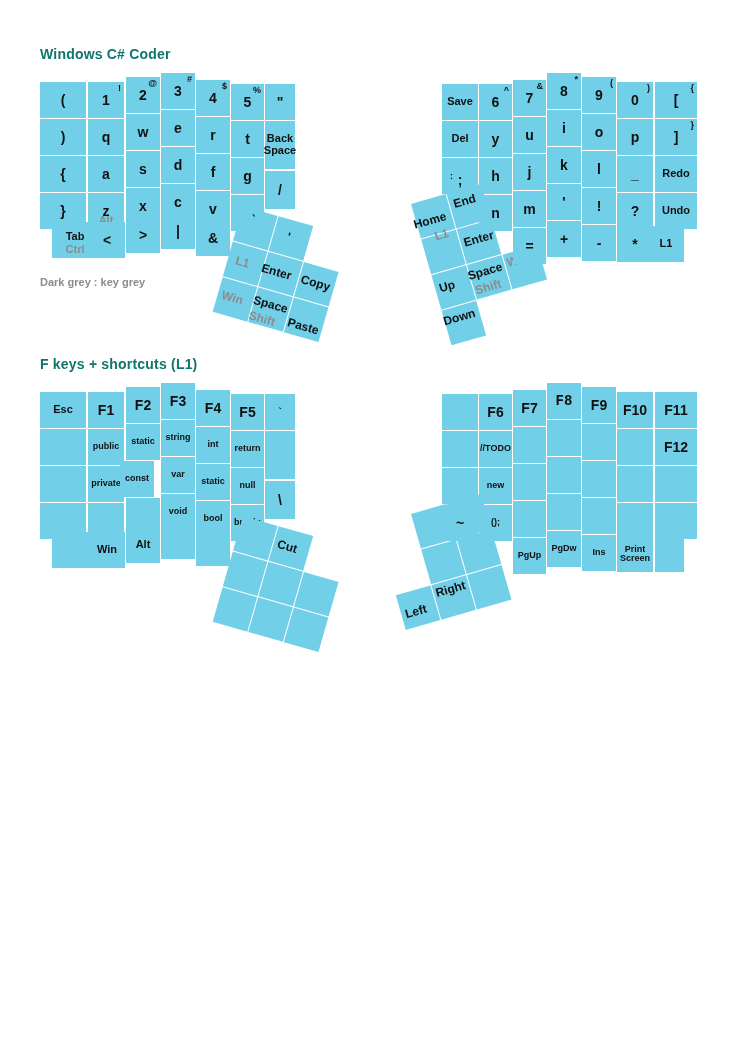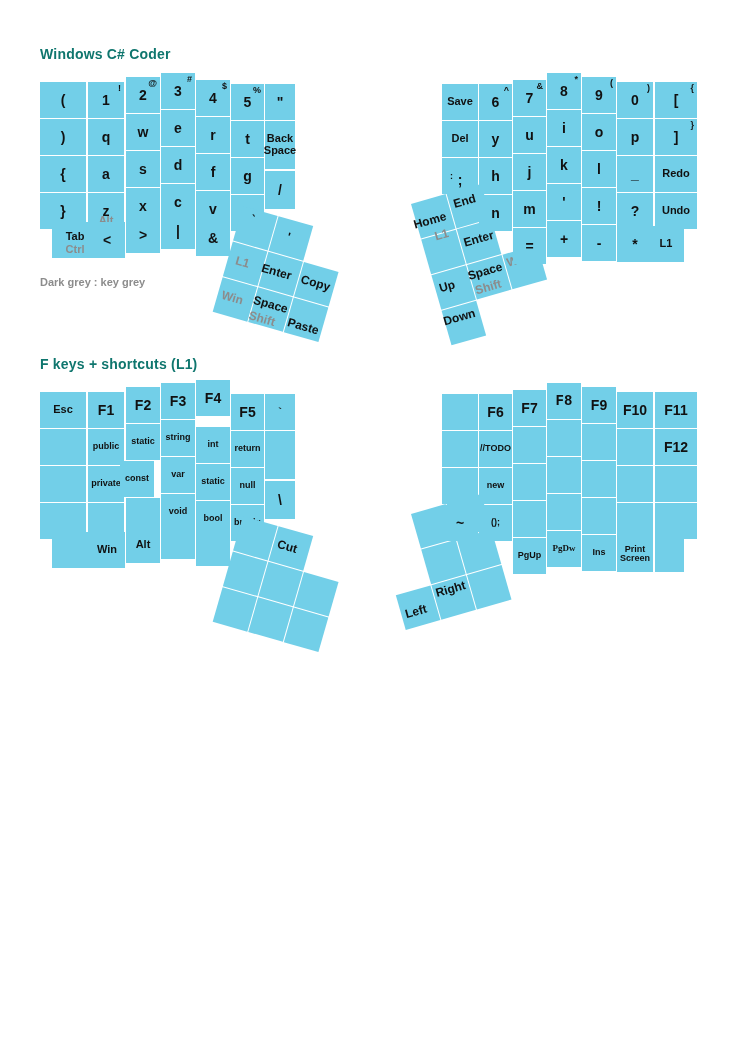--- a/index.html
+++ b/index.html
@@ -380,21 +380,21 @@
   </div>
   <div class="key" style="left:88px; top:82px; width:36px; height:36px;">
     <span class="lbl main">F1</span>
   </div>
   <div class="key" style="left:126px; top:77px; width:34px; height:36px;">
     <span class="lbl main">F2</span>
   </div>
   <div class="key" style="left:161px; top:73px; width:34px; height:36px;">
     <span class="lbl main">F3</span>
   </div>
-  <div class="key" style="left:196px; top:70px; width:34px; height:36px;">
+  <div class="key" style="left:196px; top:80px; width:34px; height:36px;">
     <span class="lbl main">F4</span>
   </div>
   <div class="key" style="left:231px; top:84px; width:33px; height:36px;">
     <span class="lbl main">F5</span>
   </div>
   <div class="key" style="left:265px; top:84px; width:30px; height:36px;">
     <span class="lbl main sm">`</span>
   </div>
 
   <div class="key" style="left:40px; top:119px; width:46px; height:36px;">
@@ -611,21 +611,21 @@
   <div class="key" style="left:617px; top:193px; width:36px; height:36px;">
     <span class="lbl main xs"></span>
   </div>
   <div class="key" style="left:655px; top:193px; width:42px; height:36px;">
     <span class="lbl main xs"></span>
   </div>
 
   <div class="key" style="left:513px; top:228px; width:33px; height:36px;">
     <span class="lbl main xs">PgUp</span>
   </div>
-  <div class="key" style="left:547px; top:221px; width:34px; height:36px;font-family:Liberation Serif, serif;">
+  <div class="key" style="left:547px; top:221px; width:34px; height:36px;">
     <span class="lbl main xs">PgDw</span>
   </div>
   <div class="key" style="left:582px; top:225px; width:34px; height:36px;">
     <span class="lbl main xs">Ins</span>
   </div>
   <div class="key" style="left:617px; top:226px; width:36px; height:36px;">
     <span class="lbl main xs">Print
 Screen</span>
   </div>
   <div class="key" style="left:655px; top:226px; width:29px; height:36px;">

